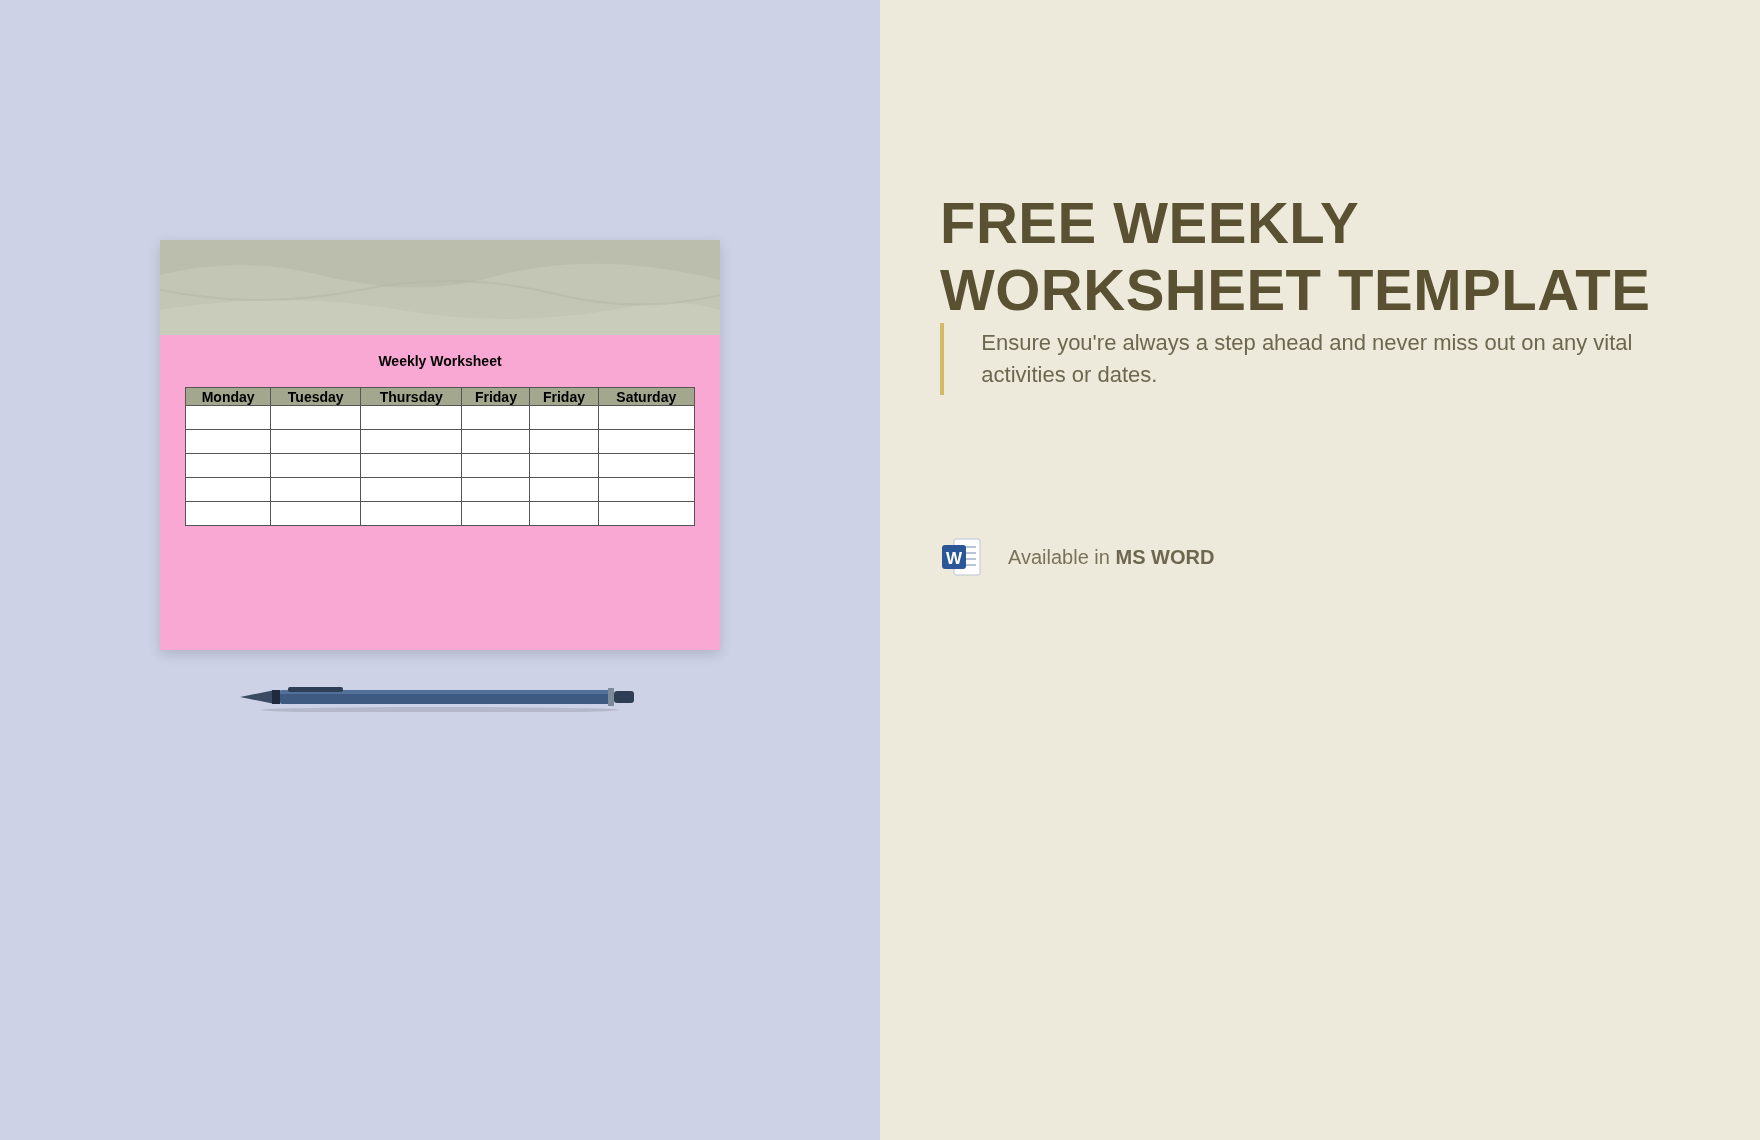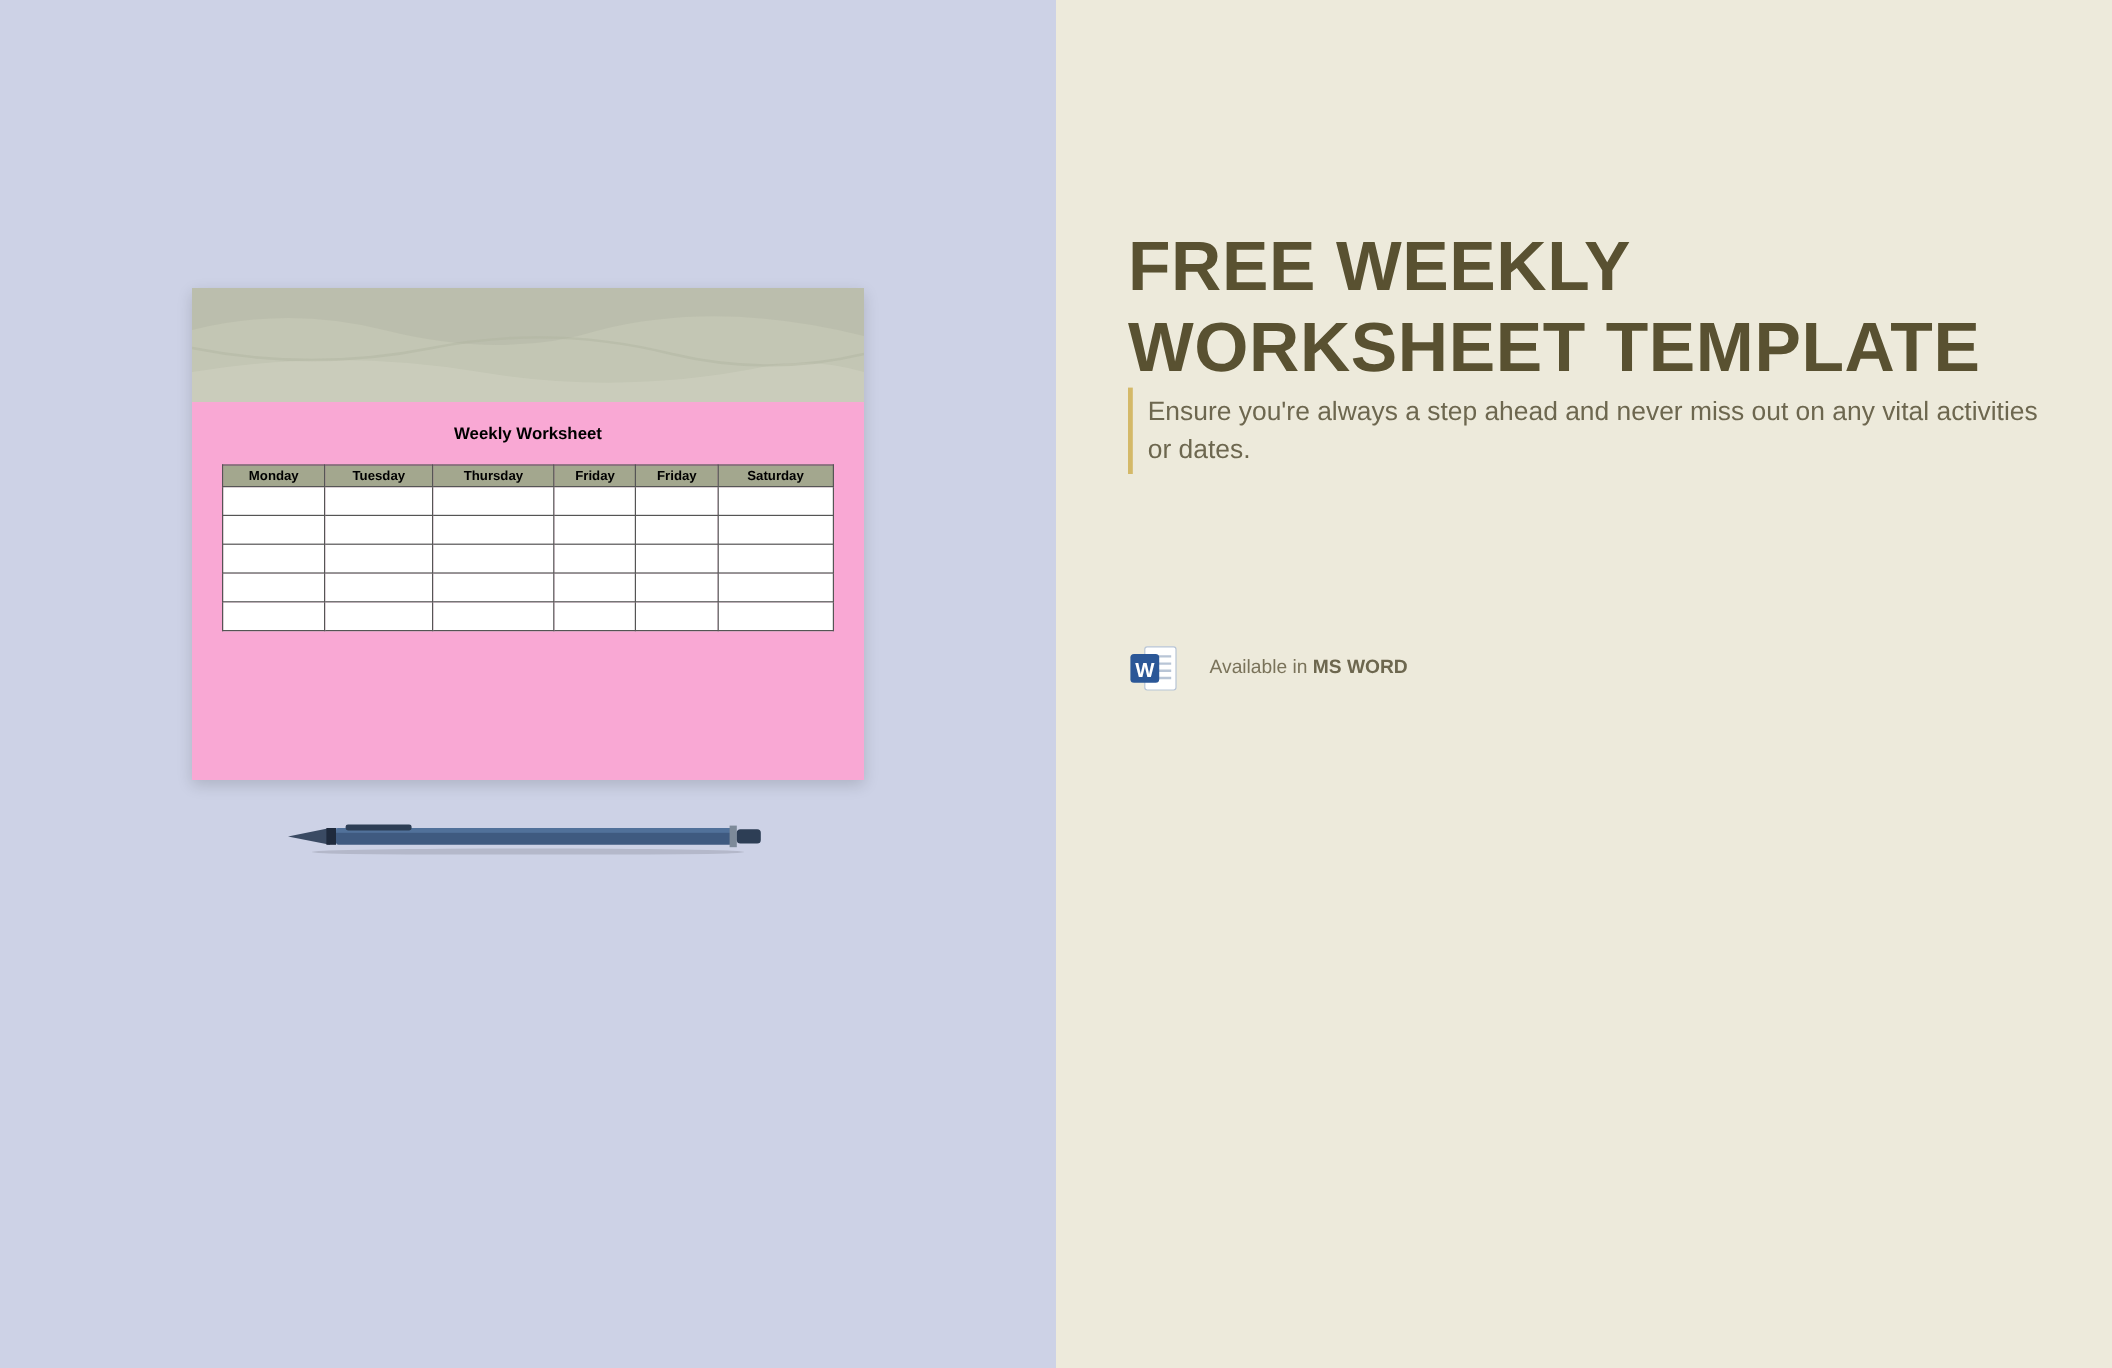--- a/index.html
+++ b/index.html
@@ -65,21 +65,21 @@
   .info-table .val {
     background: #fff;
     width: 165px;
   }
   .grid-table {
     width: 100%;
     border-collapse: collapse;
   }
   .grid-table th, .grid-table td {
     border: 1px solid #555;
-    font-size: 11px;
+    font-size: 14px;
     text-align: center;
   }
   .grid-table th {
     background: #a3a78e;
     font-weight: bold;
     height: 18px;
   }
   .grid-table td {
     background: #fff;
     height: 24px;
@@ -100,41 +100,41 @@
     font-family: 'Arial Black', Arial, sans-serif;
     font-weight: 900;
     font-size: 58px;
     line-height: 1.15;
     color: #595131;
     letter-spacing: 0.5px;
     text-transform: uppercase;
   }
   .tagline-wrap {
     display: flex;
-    gap: 12px;
+    gap: 37px;
     margin-bottom: 140px;
   }
   .tagline-bar {
     width: 5px;
     background: #d4b968;
   }
   .tagline {
     font-size: 22px;
     color: #6d674f;
     line-height: 1.45;
     padding: 4px 0;
   }
   .availability {
     display: flex;
     align-items: center;
     gap: 24px;
   }
   .word-icon svg { display: block; }
   .avail-text {
-    font-size: 16px;
+    font-size: 20px;
     color: #7a735a;
   }
   .avail-text strong {
     color: #6d674f;
     font-weight: bold;
   }
 </style>
 </head>
 <body>
 

